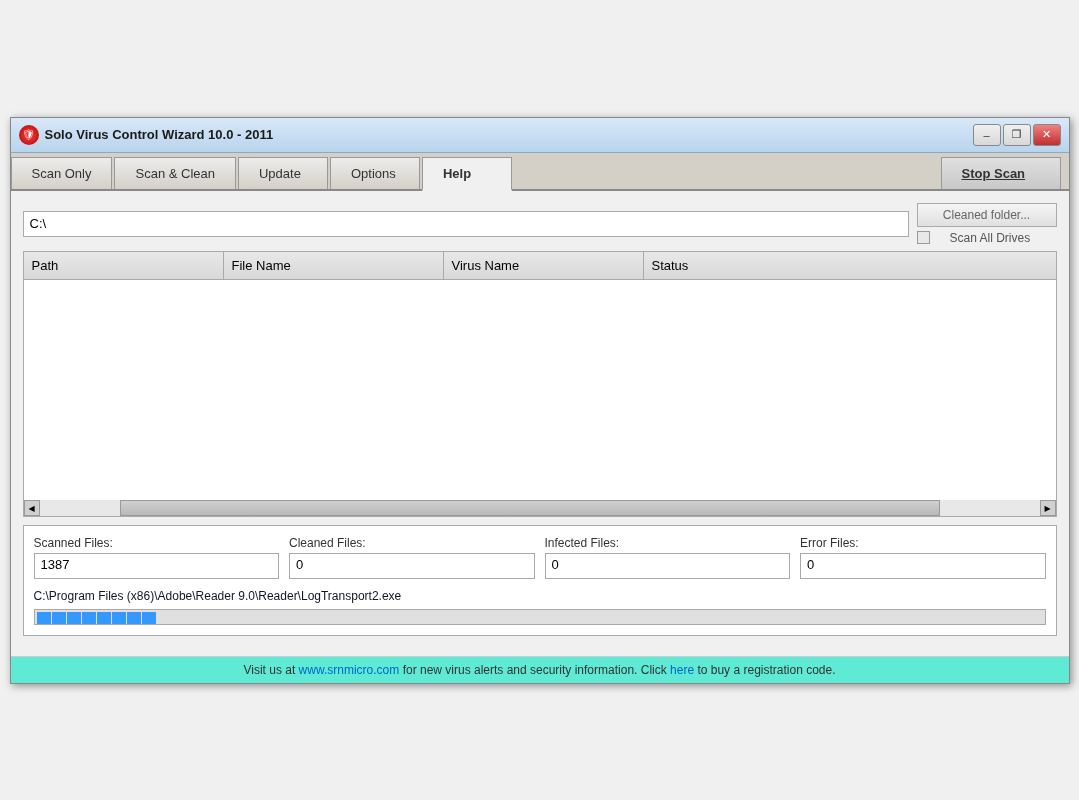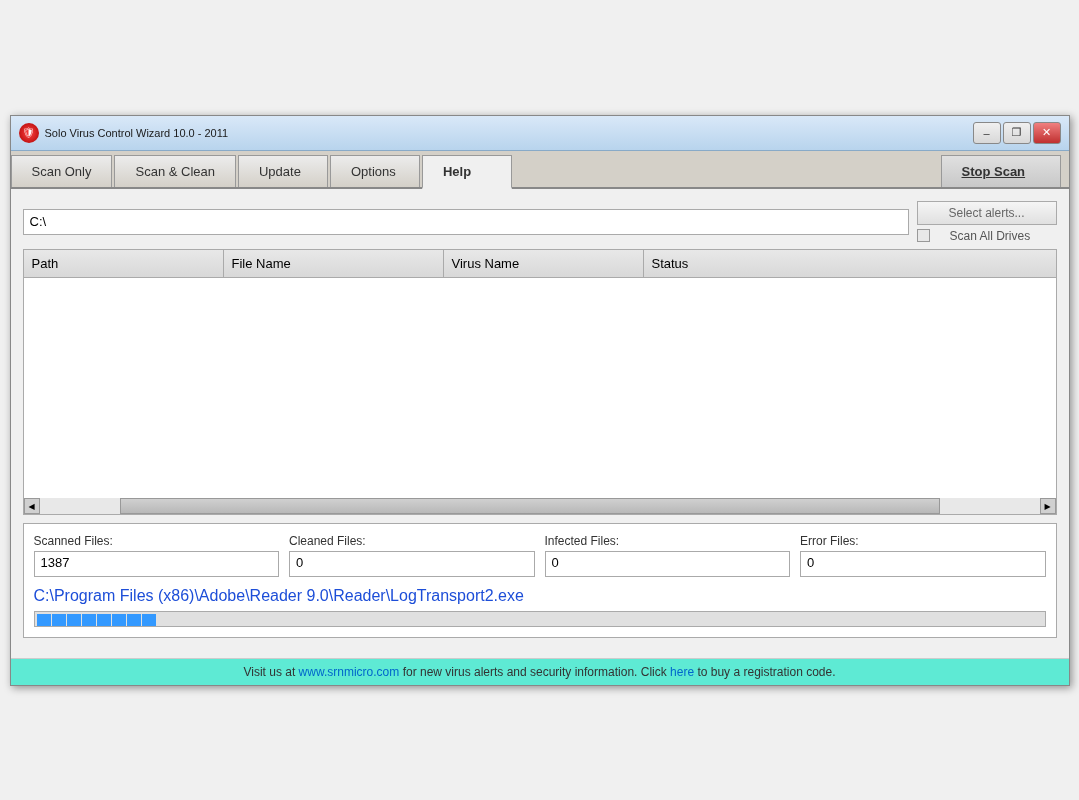--- a/index.html
+++ b/index.html
@@ -37,22 +37,22 @@
       height: 20px;
       background: radial-gradient(circle, #ff4444, #aa0000);
       border-radius: 50%;
       display: flex;
       align-items: center;
       justify-content: center;
       font-size: 10px;
       color: white;
     }
     .title-text {
-      font-size: 11px;
-      font-weight: normal;
+      font-size: 13px;
+      font-weight: bold;
       color: #1a1a1a;
     }
     .titlebar-buttons {
       display: flex;
       gap: 2px;
     }
     .tb-btn {
       width: 28px;
       height: 22px;
       border: 1px solid #888;
@@ -234,22 +234,22 @@
     }
     .stat-value {
       border: 1px solid #aaa;
       background: white;
       padding: 3px 6px;
       font-size: 13px;
       width: 100%;
       height: 26px;
     }
     .current-file {
-      font-size: 16px;
-      color: #1d4ed8;
+      font-size: 12px;
+      color: #0f172a;
       margin-bottom: 6px;
     }
     .progress-bar {
       height: 16px;
       background: #e0e0e0;
       border: 1px solid #aaa;
       position: relative;
     }
     .progress-fill {
       display: flex;
@@ -298,21 +298,21 @@
     <div class="tab">Options</div>
     <div class="tab active">Help</div>
     <div class="tab stop-scan">Stop Scan</div>
   </div>
 
   <div class="content">
 
     <div class="path-row">
       <input class="path-input" type="text" value="C:\" style="">
       <div class="right-controls">
-        <button class="select-folder-btn">Select alerts...</button>
+        <button class="select-folder-btn">Cleaned folder...</button>
         <div class="scan-all-row">
           <div class="scan-all-checkbox"></div>
           <span>Scan All Drives</span>
         </div>
       </div>
     </div>
 
     <div class="table-container">
       <div class="table-header">
         <div class="th">Path</div>

